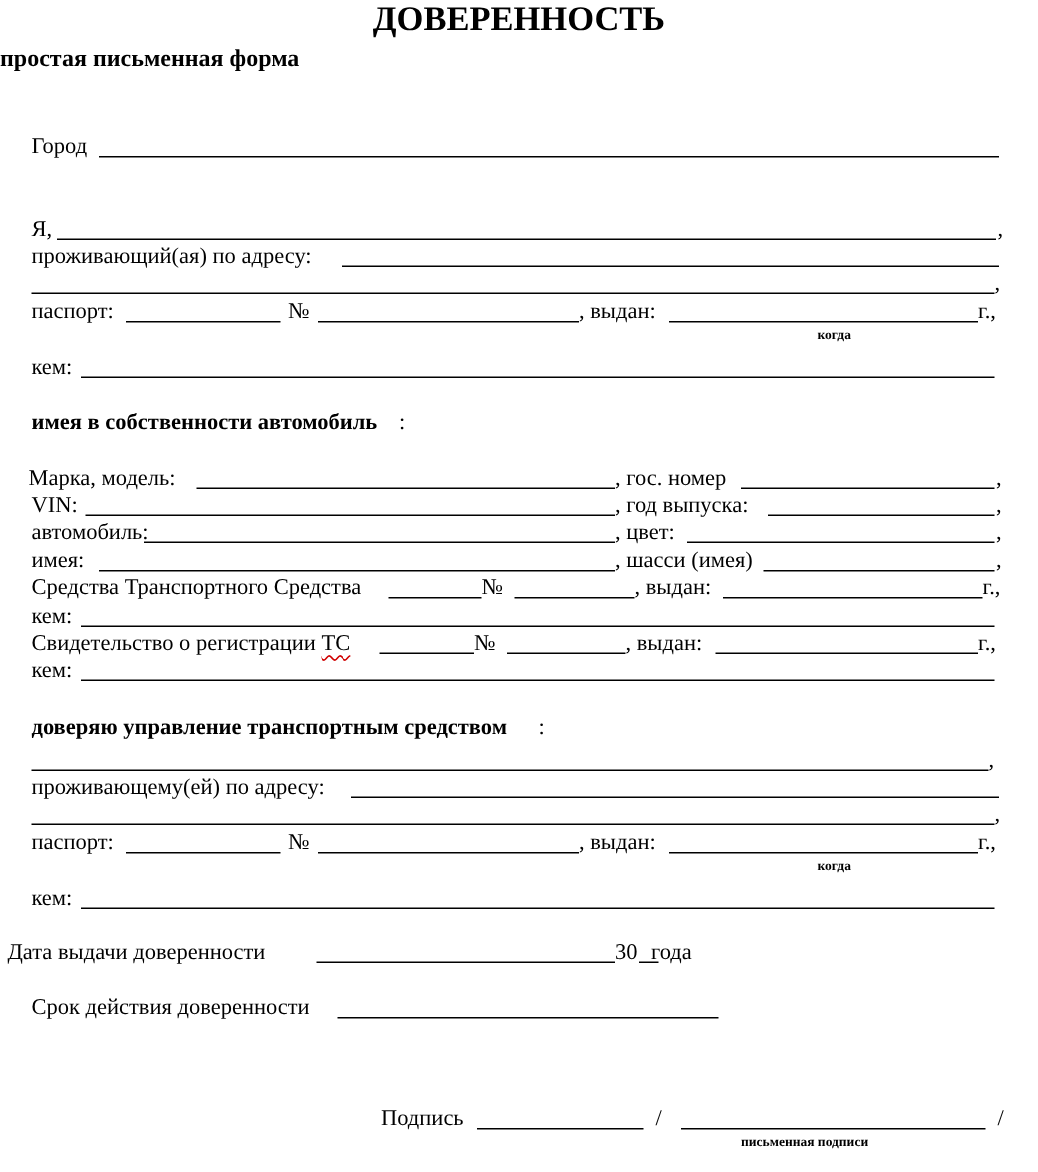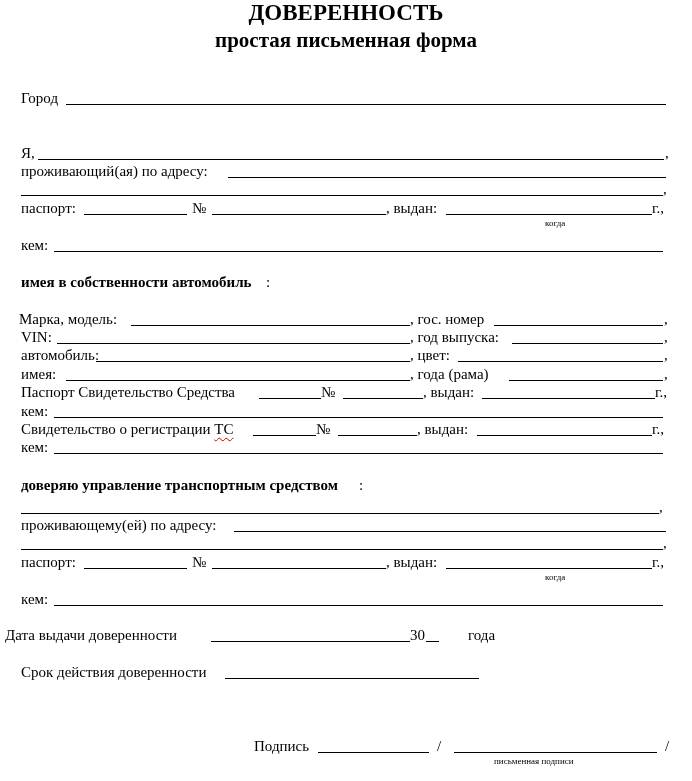--- a/index.html
+++ b/index.html
@@ -1,25 +1,25 @@
 <!DOCTYPE html>
 <html><head>
 <meta charset="utf-8">
 <style>
   html, body { margin:0; padding:0; background:#ffffff; }
   body { width:692px; height:781px; position:relative; overflow:hidden;
          font-family:"Liberation Serif", "DejaVu Serif", serif; color:#000; }
   .t { position:absolute; white-space:nowrap; font-size:15px; line-height:17px; }
   .title1 { position:absolute; left:0; width:692px; top:0px; text-align:center;
             font-weight:bold; font-size:23px; line-height:26px; }
-  .title2 { position:absolute; left:0; width:692px; top:28px; text-align:center;
-            font-weight:bold; font-size:21px; line-height:24px; }
+  .title2 { position:absolute; left:0; width:692px; top:28px; 
+            font-weight:bold; font-size:16px; line-height:24px; }
   .ln { position:absolute; height:0; border-top:1px solid #000; }
   .b { font-weight:bold; }
-  .small { position:absolute; font-size:9px; line-height:10px; white-space:nowrap; }
+  .small { position:absolute; font-size:9px; line-height:10px; white-space:nowrap;font-weight:bold; }
   .squig { text-decoration: underline wavy #d00000; text-decoration-thickness:1px; text-underline-offset:3px; }
 </style>
 </head>
 <body>
 
 <div class="title1">ДОВЕРЕННОСТЬ</div>
 <div class="title2">простая письменная форма</div>
 
 <span class="t" style="left:21px;top:90px">Город</span>
 <div class="ln" style="left:66px;top:104px;width:600px"></div>
@@ -62,25 +62,25 @@
 <span class="t" style="left:664px;top:329px">,</span>
 
 <span class="t" style="left:21px;top:347px">автомобиль:</span>
 <div class="ln" style="left:96px;top:361px;width:314px"></div>
 <span class="t" style="left:410px;top:347px">, цвет:</span>
 <div class="ln" style="left:458px;top:361px;width:205px"></div>
 <span class="t" style="left:664px;top:347px">,</span>
 
 <span class="t" style="left:21px;top:366px">имея:</span>
 <div class="ln" style="left:66px;top:380px;width:344px"></div>
-<span class="t" style="left:410px;top:366px">, года (рама)</span>
+<span class="t" style="left:410px;top:366px">, шасси (имея)</span>
 <div class="ln" style="left:509px;top:380px;width:154px"></div>
 <span class="t" style="left:664px;top:366px">,</span>
 
-<span class="t" style="left:21px;top:384px">Паспорт Свидетельство Средства</span>
+<span class="t" style="left:21px;top:384px">Средства Транспортного Средства</span>
 <div class="ln" style="left:259px;top:398px;width:62px"></div>
 <span class="t" style="left:321px;top:384px">№</span>
 <div class="ln" style="left:343px;top:398px;width:80px"></div>
 <span class="t" style="left:423px;top:384px">, выдан:</span>
 <div class="ln" style="left:482px;top:398px;width:173px"></div>
 <span class="t" style="left:655px;top:384px">г.,</span>
 
 <span class="t" style="left:21px;top:403px">кем:</span>
 <div class="ln" style="left:54px;top:417px;width:609px"></div>
 
@@ -116,21 +116,21 @@
 <span class="t" style="left:652px;top:554px">г.,</span>
 <span class="small" style="left:545px;top:572px">когда</span>
 
 <span class="t" style="left:21px;top:591px">кем:</span>
 <div class="ln" style="left:54px;top:605px;width:609px"></div>
 
 <span class="t" style="left:5px;top:627px">Дата выдачи доверенности</span>
 <div class="ln" style="left:211px;top:641px;width:199px"></div>
 <span class="t" style="left:410px;top:627px">30</span>
 <div class="ln" style="left:426px;top:641px;width:13px"></div>
-<span class="t" style="left:468px;top:627px">года</span>
+<span class="t" style="left:434px;top:627px">года</span>
 
 <span class="t" style="left:21px;top:664px">Срок действия доверенности</span>
 <div class="ln" style="left:225px;top:678px;width:254px"></div>
 
 <span class="t" style="left:254px;top:738px">Подпись</span>
 <div class="ln" style="left:318px;top:752px;width:111px"></div>
 <span class="t" style="left:437px;top:738px">/</span>
 <div class="ln" style="left:454px;top:752px;width:203px"></div>
 <span class="t" style="left:665px;top:738px">/</span>
 <span class="small" style="left:494px;top:756px">письменная подписи</span>

